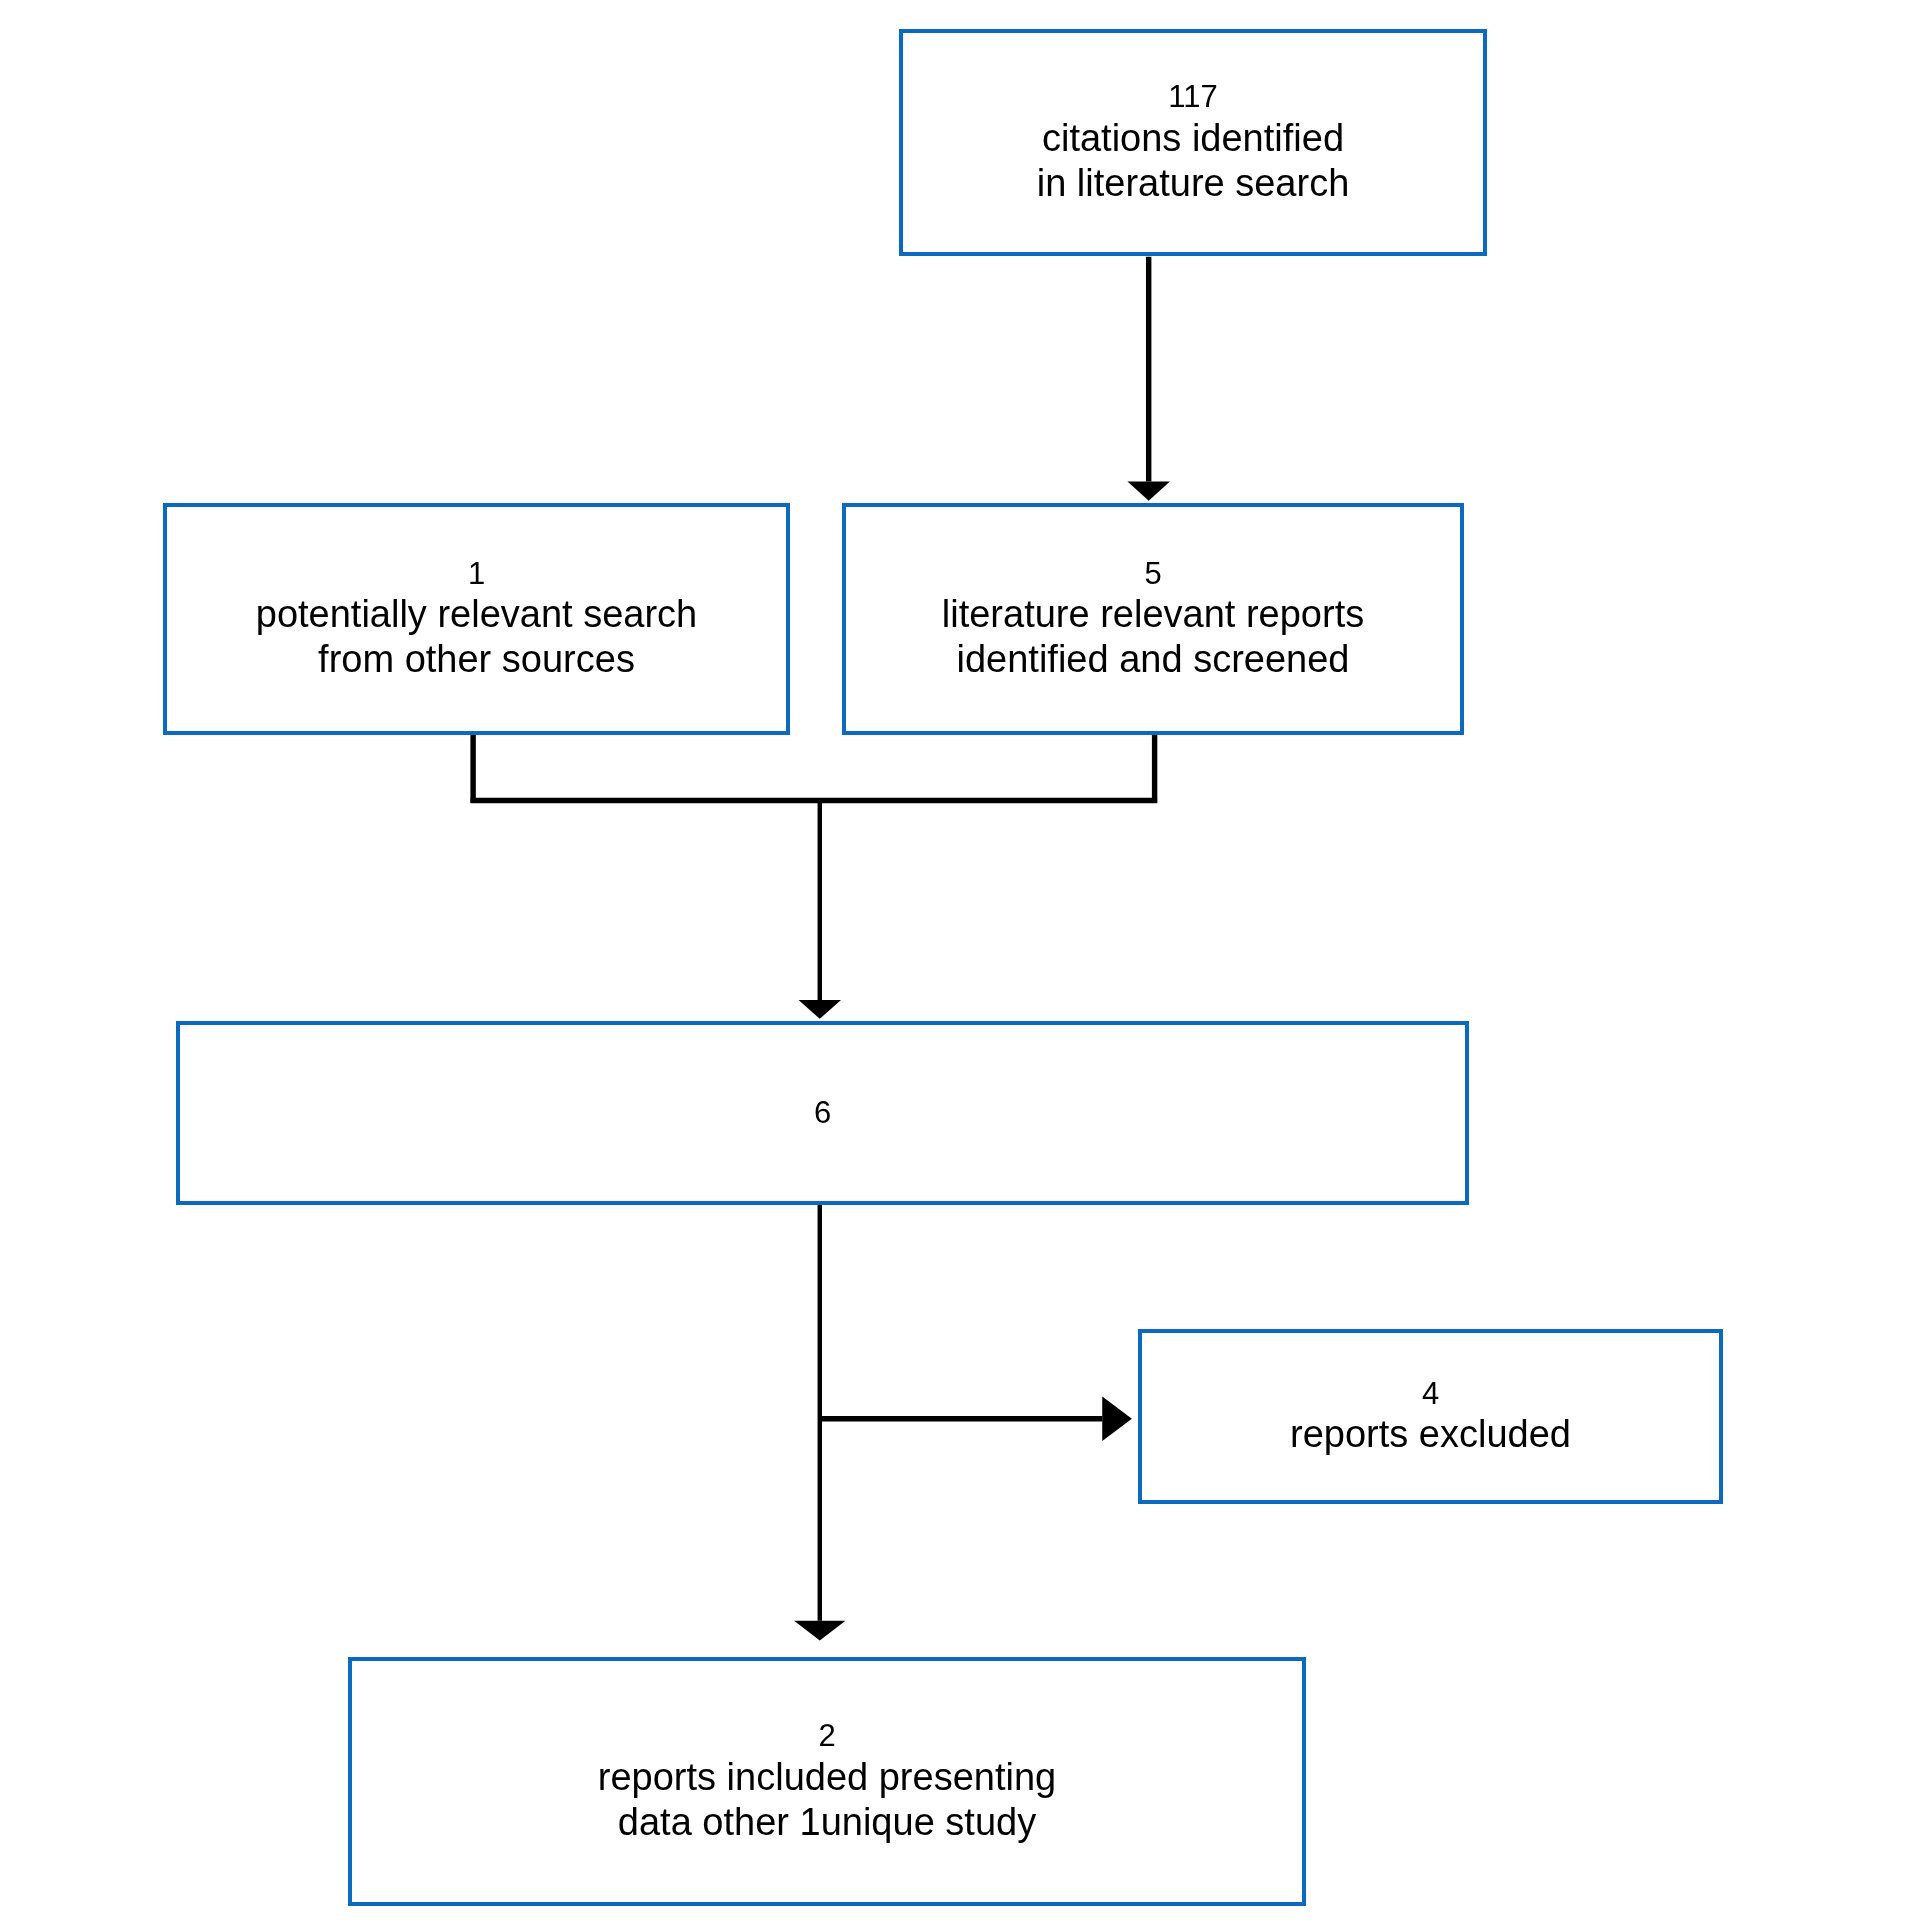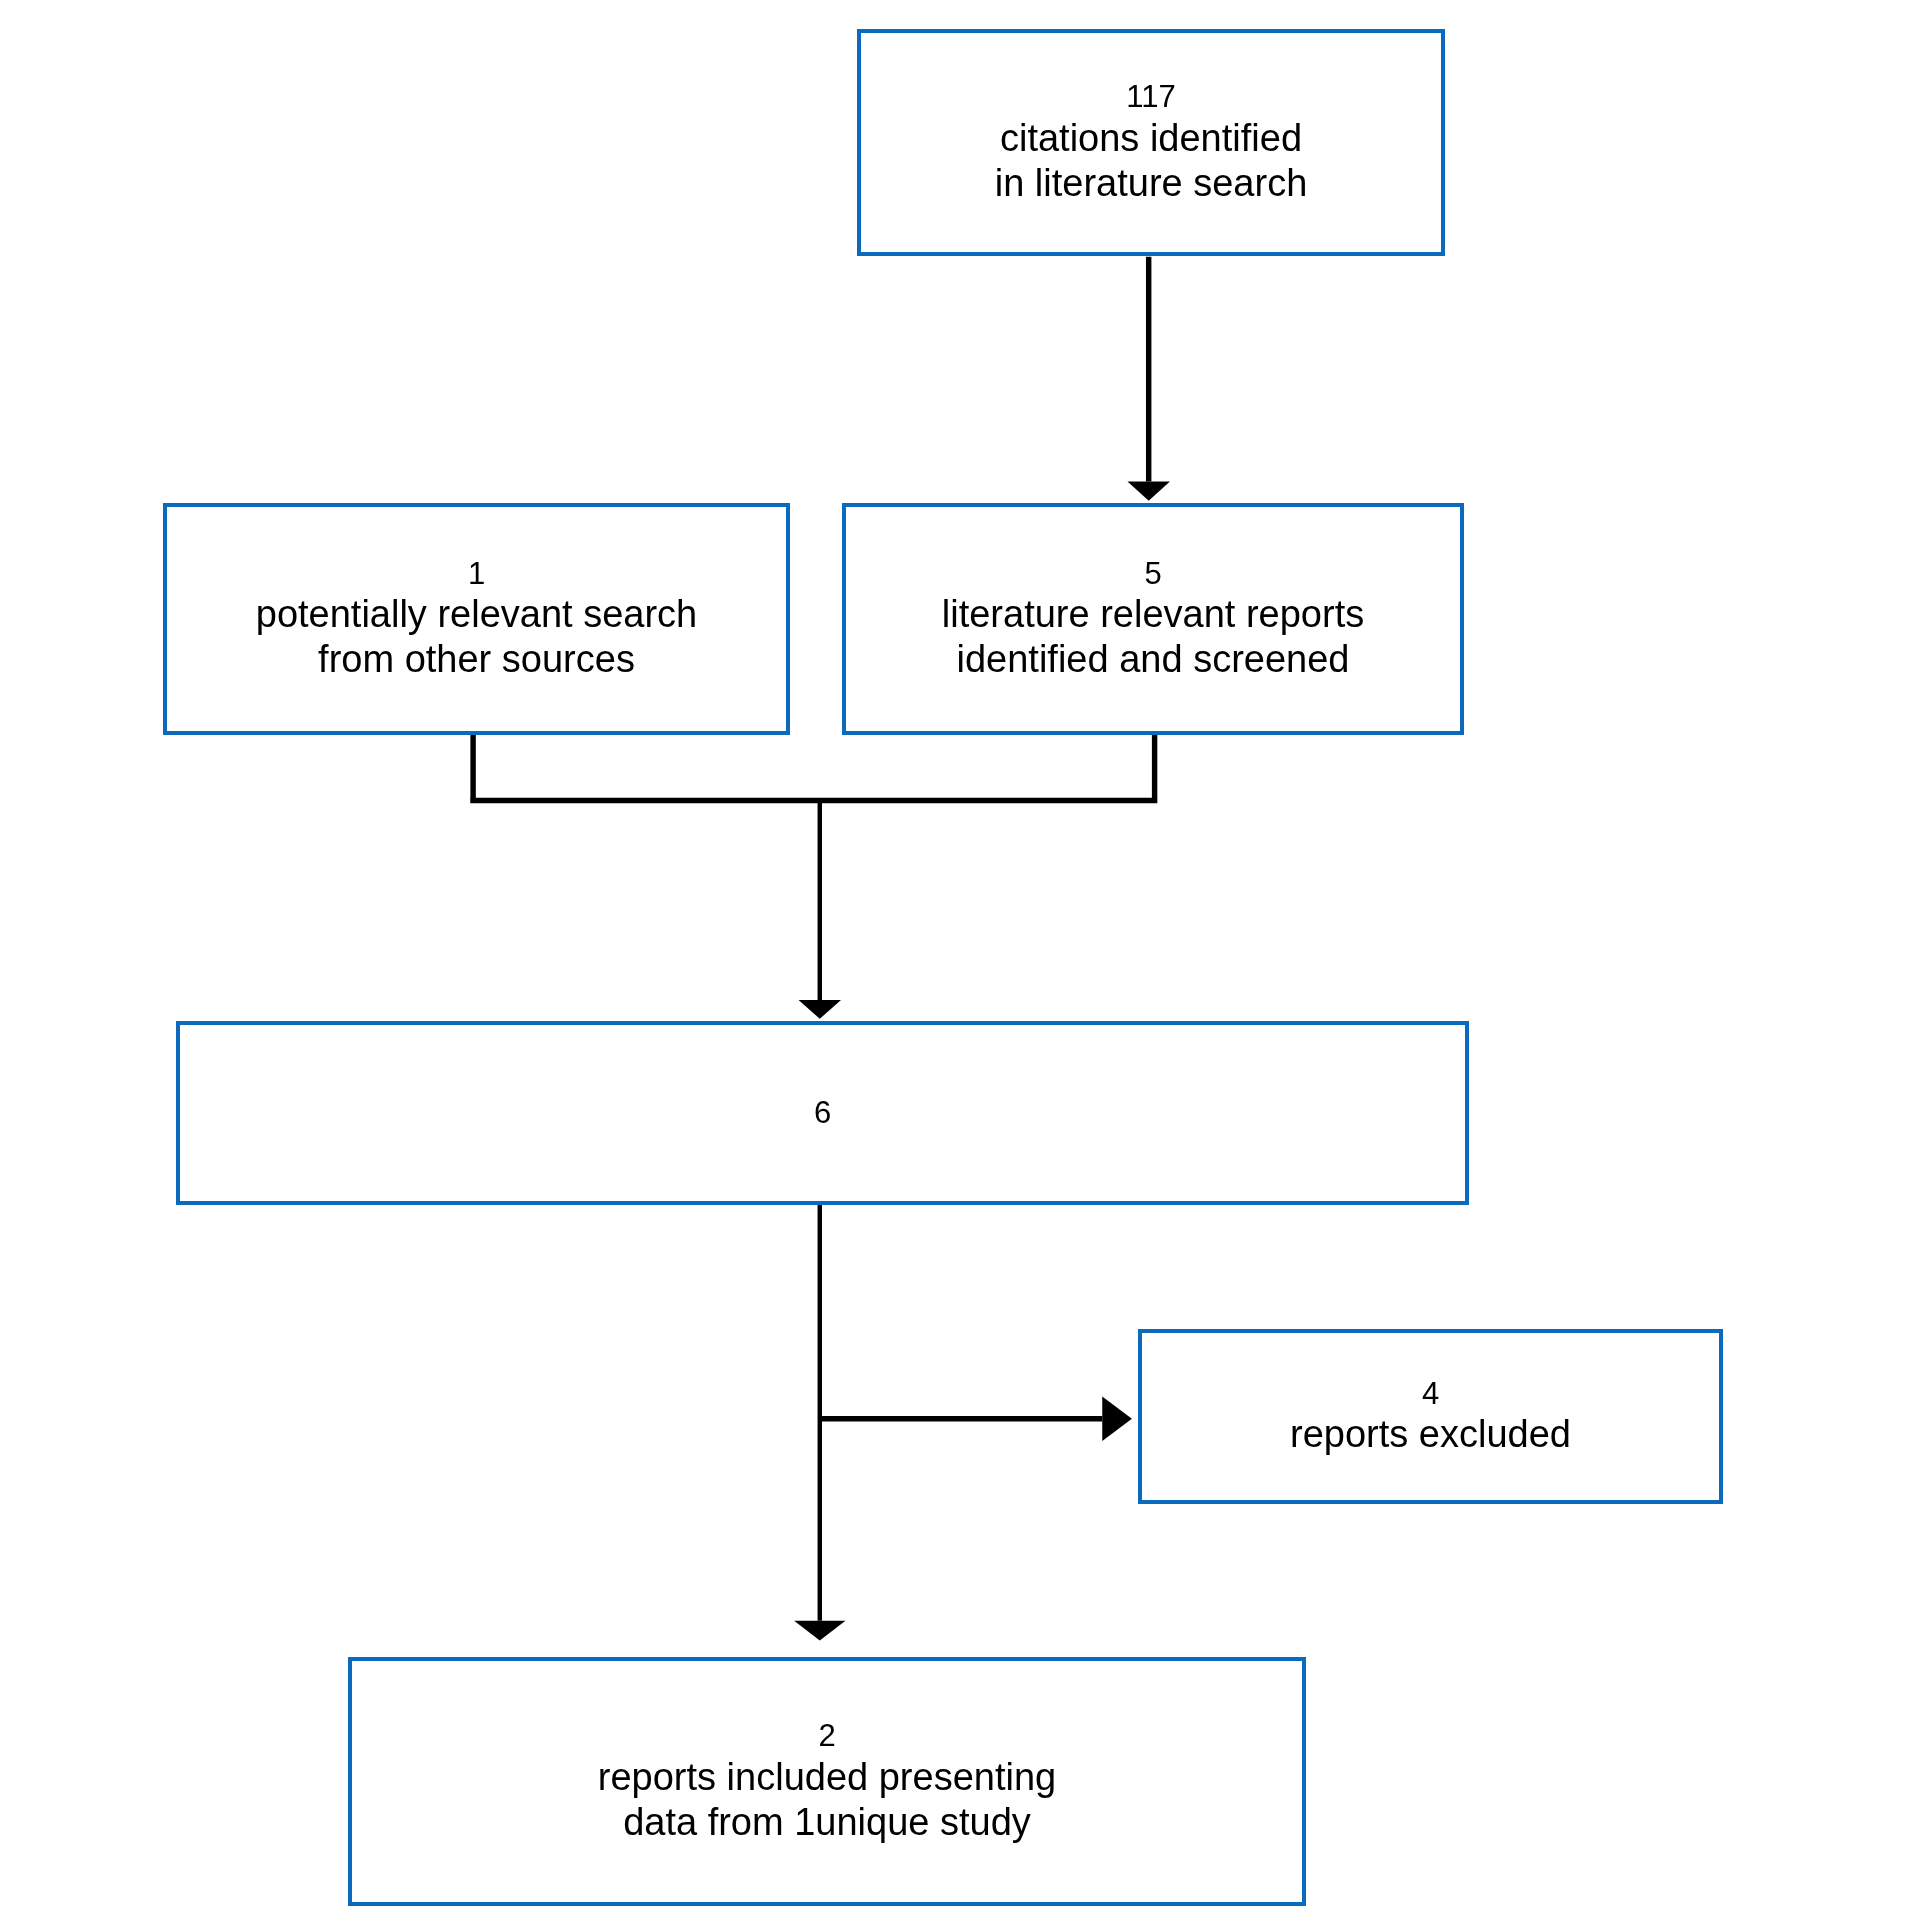--- a/index.html
+++ b/index.html
@@ -43,21 +43,21 @@
   }
   .svg-layer {
     position: absolute;
     left: 0;
     top: 0;
     width: 1926px;
     height: 1926px;
     pointer-events: none;
   }
   
-  #box-identified      { left: 857px; top:   29px; width: 588px; height:  227px; }
+  #box-identified      { left: 899px; top:   29px; width: 588px; height:  227px; }
   #box-other-sources   { left:  163px; top: 503px; width: 627px; height:  232px; }
   #box-screened        { left: 842px; top: 503px; width: 622px; height:  232px; }
   #box-total-screened  { left:  176px; top: 1021px; width: 1293px; height:  184px; }
   #box-excluded        { left: 1138px; top: 1329px; width: 585px; height:  175px; }
   #box-included        { left:  348px; top: 1657px; width: 958px; height:  249px; }
 </style>
 </head>
 <body>
 
 <div id="canvas">
@@ -120,17 +120,17 @@
   </div>
 
   <div class="flow-box" id="box-excluded" style="border-color:#0B69BE;">
     <div class="box-count">4</div>
     <div class="box-line">reports excluded</div>
   </div>
 
   <div class="flow-box" id="box-included" style="border-color:#0B69BE;">
     <div class="box-count">2</div>
     <div class="box-line">reports included presenting</div>
-    <div class="box-line">data from 1unique study</div>
+    <div class="box-line">data other 1unique study</div>
   </div>
 
 </div>
 
 
 </body></html>

